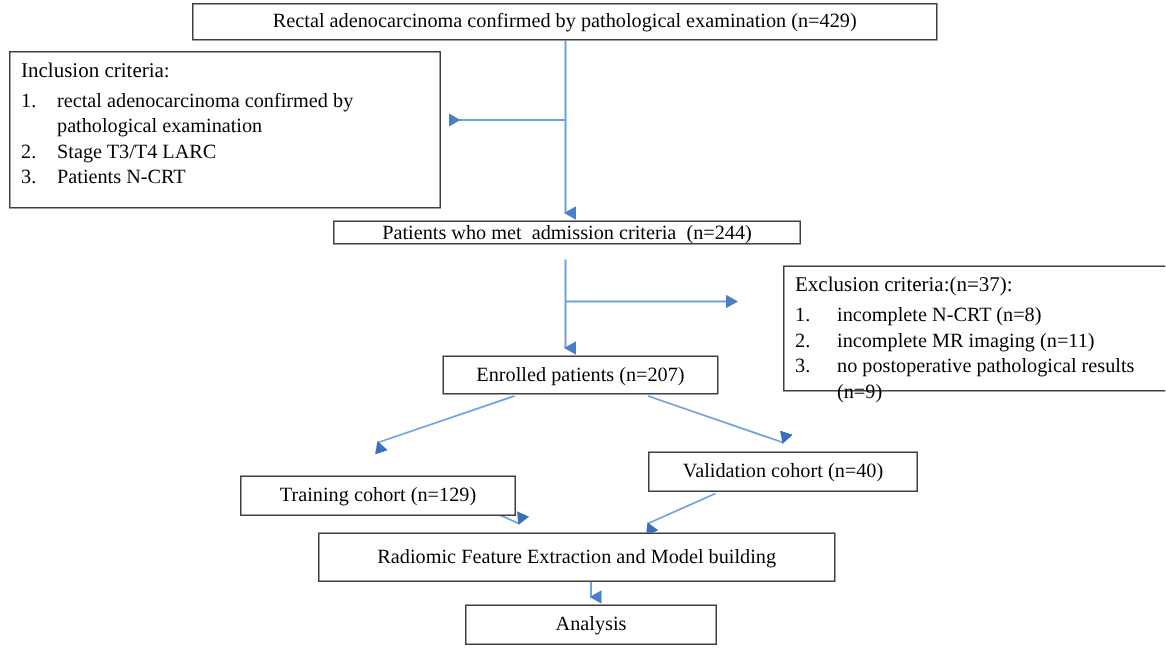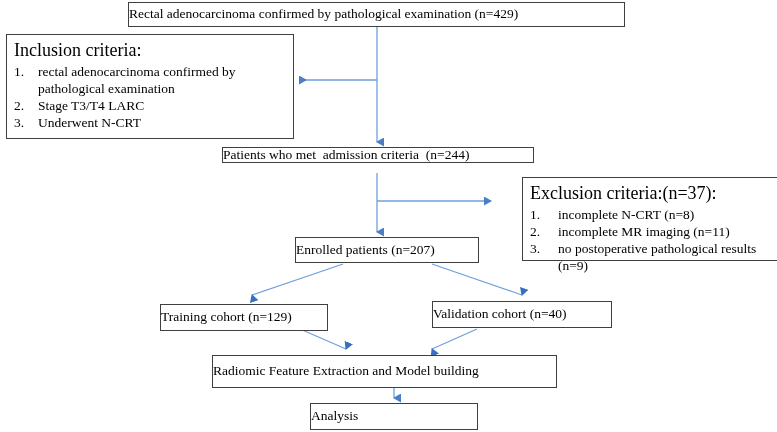--- a/index.html
+++ b/index.html
@@ -27,34 +27,34 @@
     height: 432px;
     pointer-events: none;
   }
   .node {
     position: absolute;
     box-sizing: border-box;
     border: 1px solid #3f3f3f;
     background: #ffffff;
     display: flex;
     align-items: center;
-    justify-content: flex-start;
+    justify-content: center;
     font-size: 13.5px;
     line-height: 1.2;
     white-space: pre;
     color: #000000;
   }
   .node.criteria {
     display: block;
     justify-content: flex-start;
     padding: 4px 6px 3px 7px;
     white-space: normal;
   }
   .crit-title {
-    font-size: 18px;
+    font-size: 14px;
     line-height: 1.25;
     margin-bottom: 1px;
     white-space: pre;
   }
   ol.crit-list {
     margin: 0;
     padding: 0;
     list-style: none;
   }
   ol.crit-list li {
@@ -69,21 +69,21 @@
     top: 0;
   }
   ol.crit-list.wide li {
     padding-left: 28px;
   }
   .node.top-box    { left: 128px; top: 2px;   width: 497px; height: 25px; }
   .node.inclusion  { left: 6px;   top: 34px;  width: 288px; height: 105px; }
   .node.admission  { left: 222px; top: 147px; width: 312px; height: 16px; }
   .node.exclusion  { left: 497px; top: 177px; width: 273px; height: 84px; margin-left: 25px; }
   .node.enrolled   { left: 295px; top: 237px; width: 184px; height: 26px; }
-  .node.training   { left: 160px; top: 304px; width: 168px; height: 27px; }
+  .node.training   { left: 160px; top: 317px; width: 184px; height: 27px; }
   .node.validation { left: 432px; top: 301px; width: 180px; height: 27px; }
   .node.radiomic   { left: 212px; top: 355px; width: 345px; height: 33px; }
   .node.analysis   { left: 310px; top: 403px; width: 168px; height: 27px; }
 </style>
 </head>
 <body>
 
 <div id="flowchart">
 
   <svg class="connectors" viewBox="0 0 777 432" xmlns="http://www.w3.org/2000/svg">
@@ -128,21 +128,21 @@
       <li>
         <span class="num">1.</span>
         <span>rectal adenocarcinoma confirmed by pathological examination</span>
       </li>
       <li>
         <span class="num">2.</span>
         <span>Stage T3/T4 LARC</span>
       </li>
       <li>
         <span class="num">3.</span>
-        <span>Underwent N-CRT</span>
+        <span>Patients N-CRT</span>
       </li>
     </ol>
   </div>
 
   <div class="node admission">
     <span>Patients who met  admission criteria  (n=244)</span>
   </div>
 
   <div class="node criteria exclusion">
     <div class="crit-title">Exclusion criteria:(n=37):</div>

